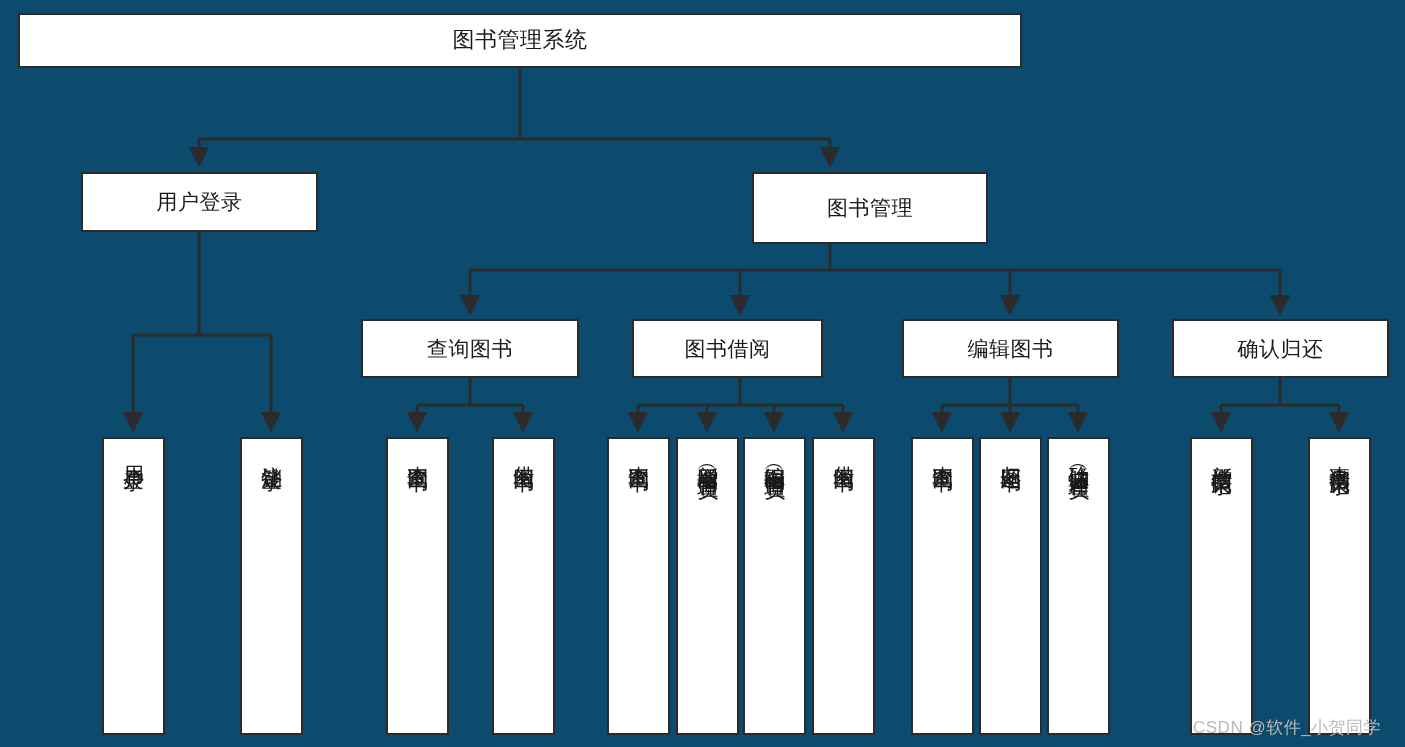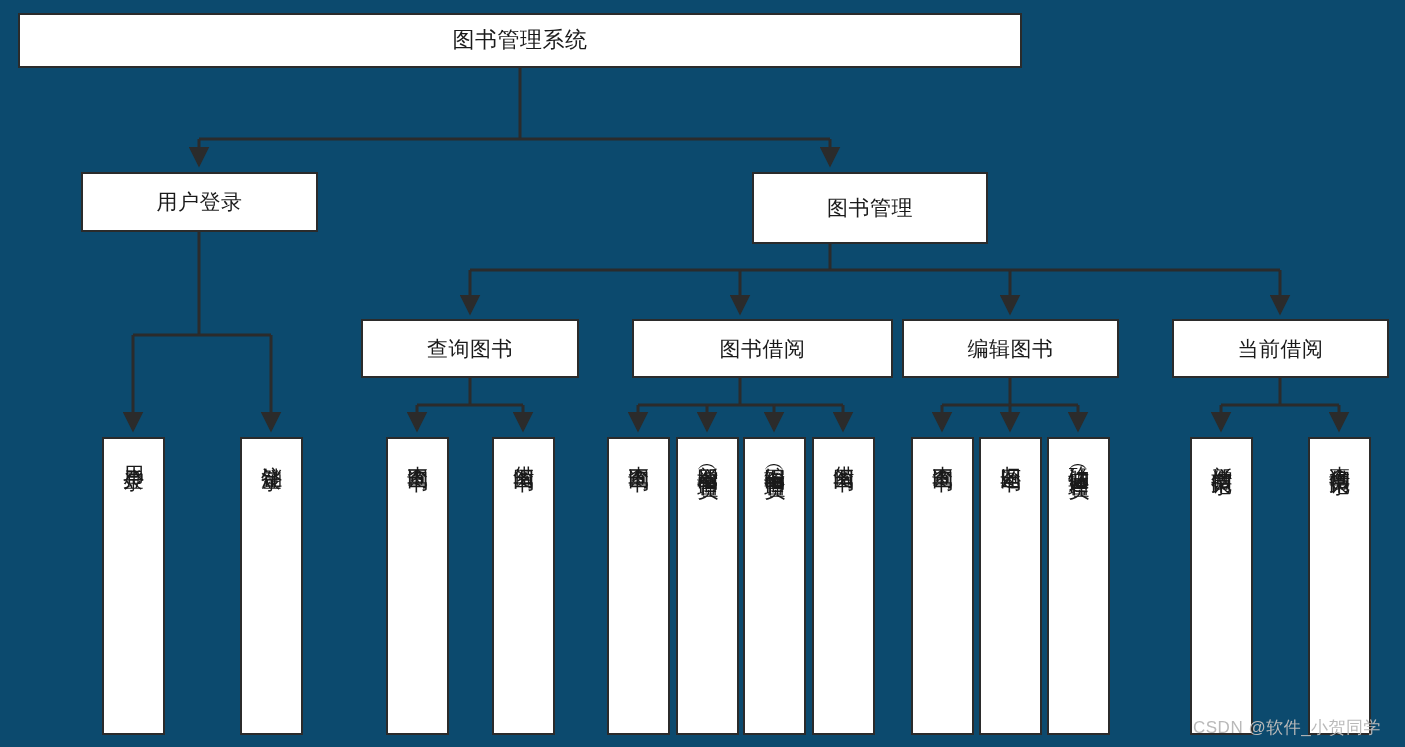--- a/index.html
+++ b/index.html
@@ -134,30 +134,30 @@
   </div>
 
   <div class="node horiz" style="left:704px; top:172px; width:236px; height:72px;margin-left:48px;">
     <span class="label">图书管理</span>
   </div>
 
   <div class="node horiz" style="left:361px; top:319px; width:218px; height:59px;">
     <span class="label">查询图书</span>
   </div>
 
-  <div class="node horiz" style="left:632px; top:319px; width:261px; height:59px;">
+  <div class="node horiz" style="left:632px; top:319px; width:191px; height:59px;">
     <span class="label">图书借阅</span>
   </div>
 
   <div class="node horiz" style="left:902px; top:319px; width:217px; height:59px;">
     <span class="label">编辑图书</span>
   </div>
 
   <div class="node horiz" style="left:1172px; top:319px; width:217px; height:59px;">
-    <span class="label">当前借阅</span>
+    <span class="label">确认归还</span>
   </div>
 
   <div class="node vert" style="left:102px; top:437px; width:63px; height:298px;">
     <span class="label">用户登录</span>
   </div>
 
   <div class="node vert" style="left:240px; top:437px; width:63px; height:298px;">
     <span class="label">注销登录</span>
   </div>
 

